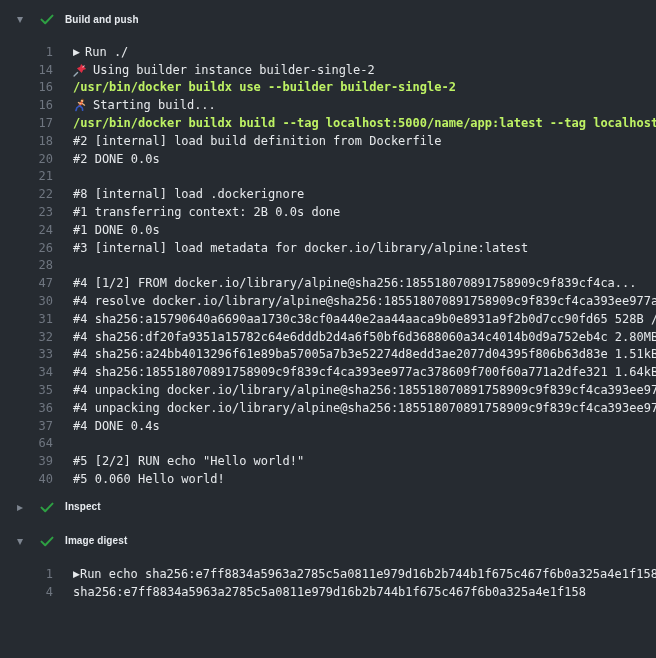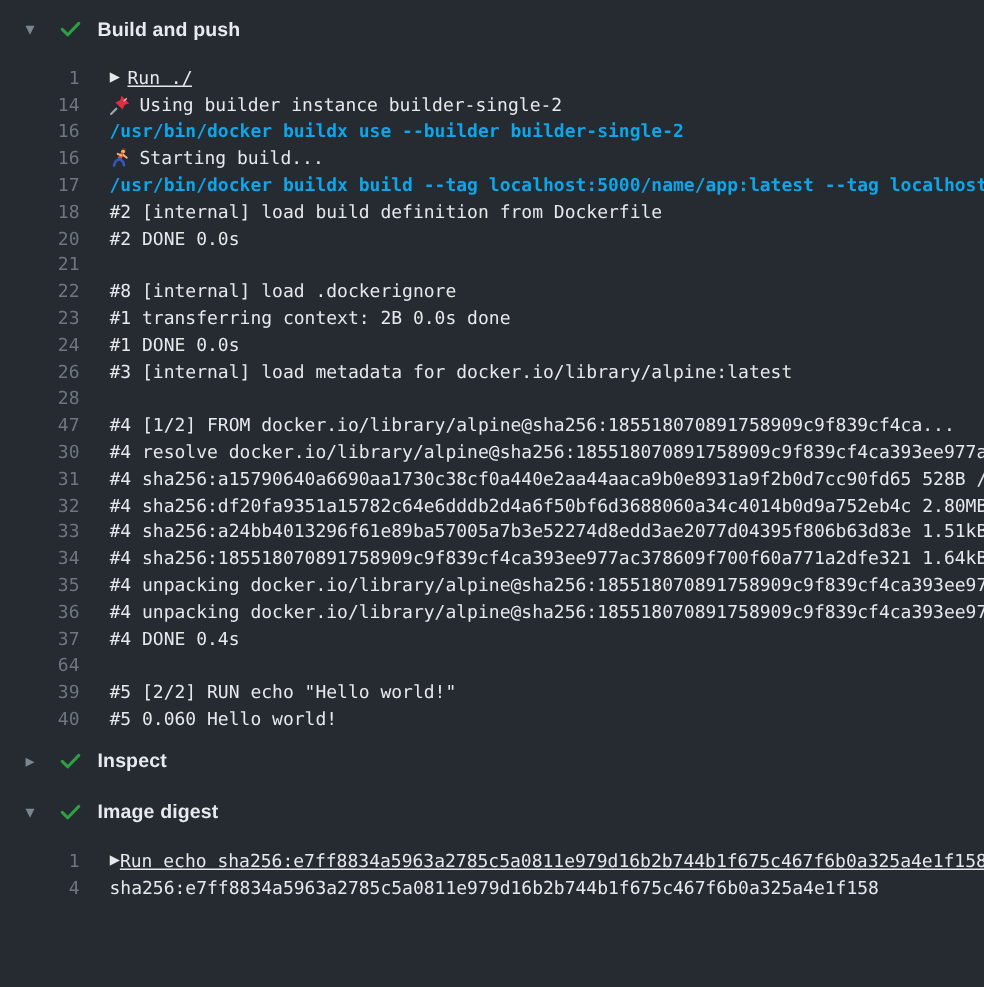--- a/index.html
+++ b/index.html
@@ -28,21 +28,21 @@
     font-family:"DejaVu Sans", sans-serif;
   }
   .check{
     width:16px;height:16px;
     margin-left:8px;
     display:flex;align-items:center;justify-content:center;
   }
   .group-title{
     margin-left:10px;
     color:#e7ebef;
-    font-size:13px;
+    font-size:10px;
     font-weight:600;
     letter-spacing:.1px;
   }
   .lines{margin-top:9px;}
   .line{
     height:17.8px;
     display:flex;
     align-items:center;
     font-family:"DejaVu Sans Mono","Liberation Mono",monospace;
     font-size:12px;
@@ -56,35 +56,35 @@
     cursor:pointer;
   }
   .txt{
     margin-left:20px;
     color:#e6e9ec;
     white-space:pre;
     display:flex;
     align-items:center;
     overflow:hidden;
   }
-  .txt.command{color:#0ea5e9;font-weight:bold;}
+  .txt.command{color:#bef264;font-weight:bold;}
   .run-toggle{
     font-size:9px;
     color:#e6e9ec;
     width:12px;
     display:inline-block;
     cursor:pointer;
     font-family:"DejaVu Sans", sans-serif;
   }
   .emoji{
     width:14px;height:14px;
     margin-right:6px;
     flex:0 0 14px;
   }
-  .run-label{white-space:pre;text-decoration:underline;}
+  .run-label{white-space:pre;}
 </style>
 </head>
 <body>
 
 <div class="viewer">
   <div id="groups">
       <div class="group">
         <div class="group-header">
           <span class="chevron">▾</span>
           <span class="check">

